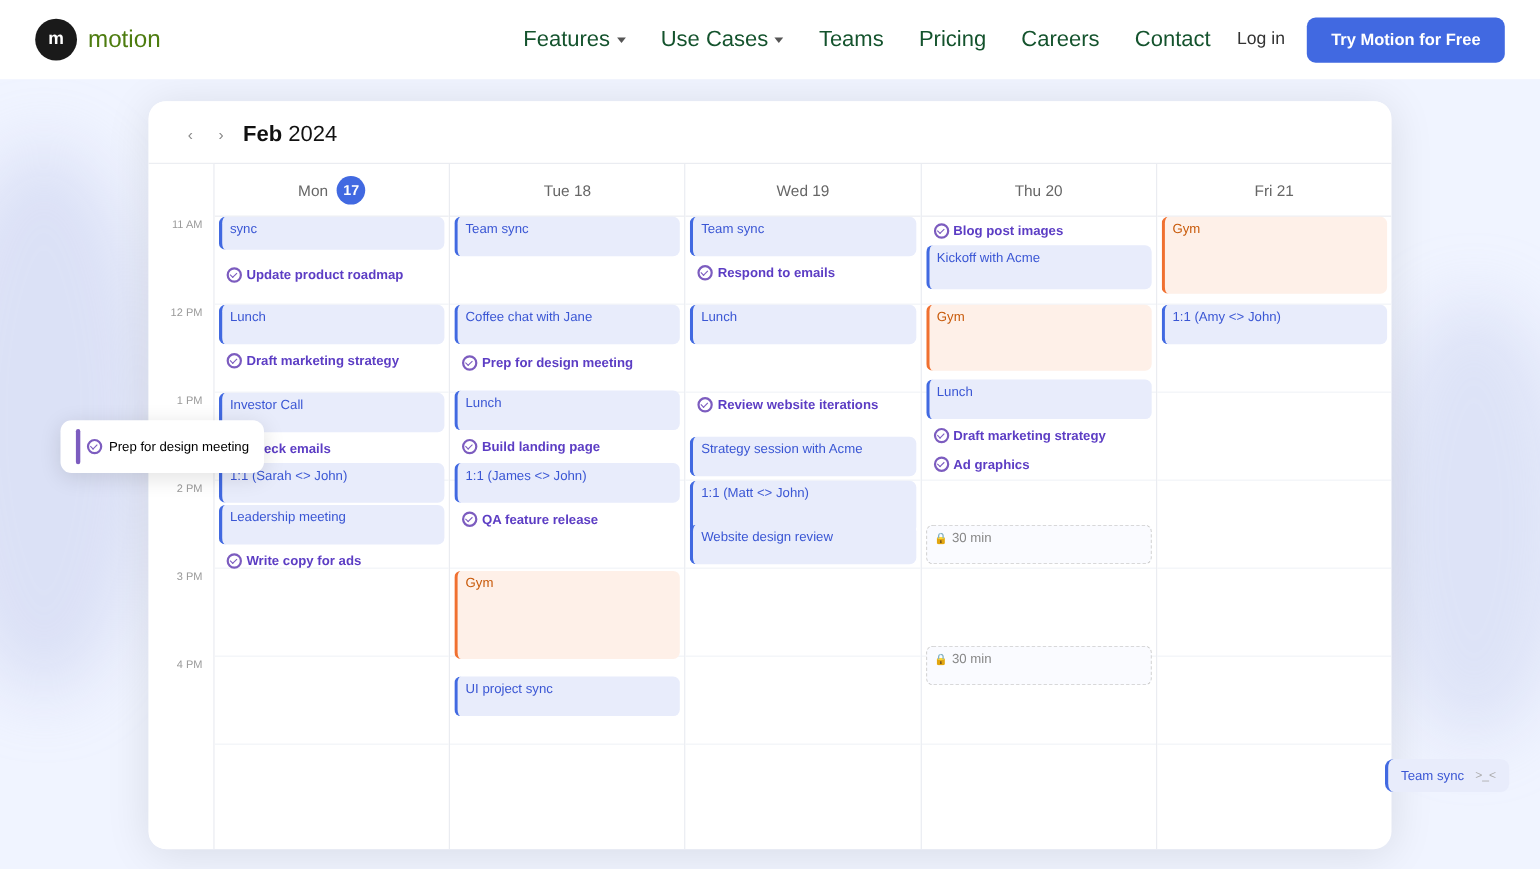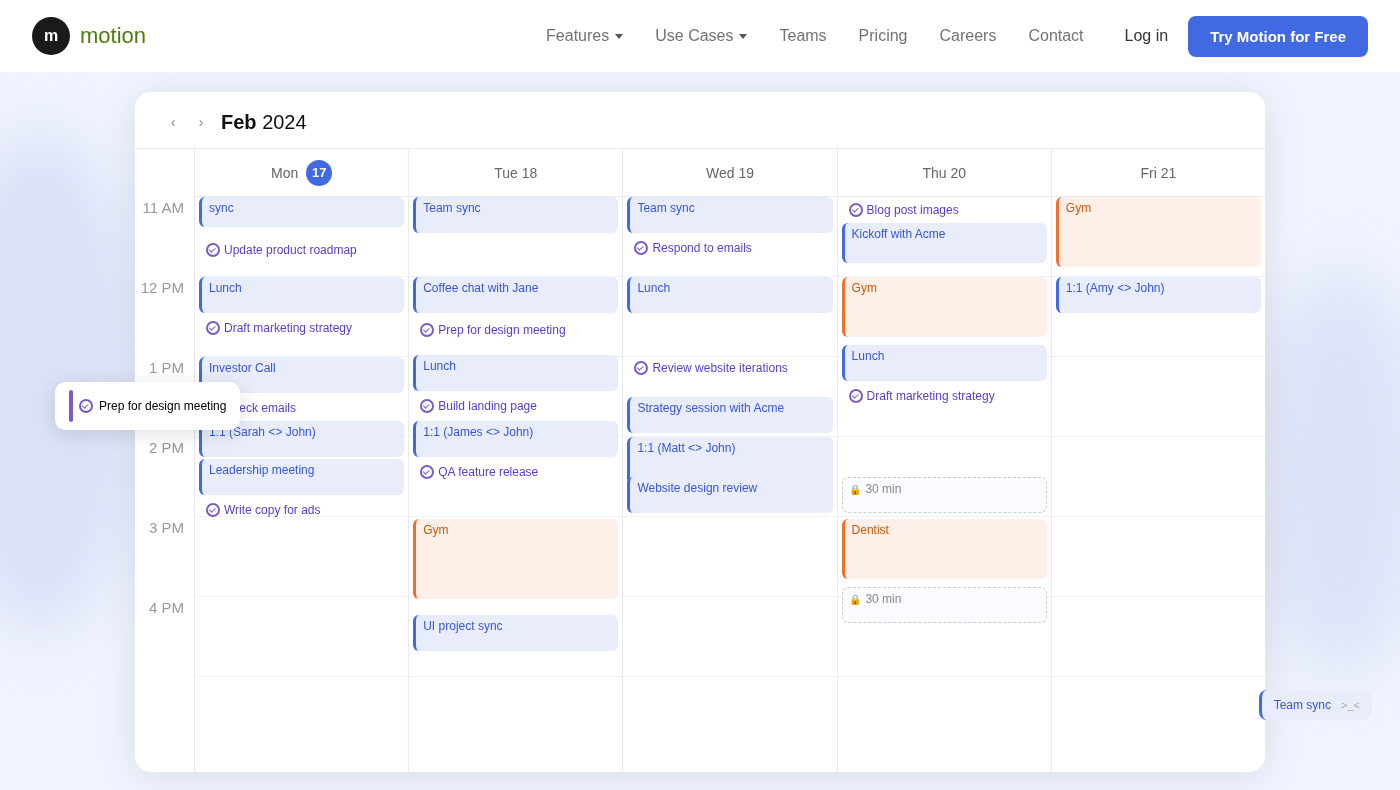--- a/index.html
+++ b/index.html
@@ -38,41 +38,41 @@
       font-size: 22px;
       font-weight: 500;
       color: #4d7c0f;
     }
     .nav-links {
       display: flex;
       align-items: center;
       gap: 32px;
     }
     .nav-link {
-      font-size: 16px;
-      color: #737373;
+      font-size: 20px;
+      color: #14532d;
       cursor: pointer;
       display: flex;
       align-items: center;
       gap: 4px;
       text-decoration: none;
     }
     .chevron-down {
       display: inline-block;
       width: 0; height: 0;
       border-left: 4px solid transparent;
       border-right: 4px solid transparent;
       border-top: 5px solid #555;
       margin-left: 2px;
     }
     .nav-login {
       font-size: 16px;
       color: #333;
       cursor: pointer;
-      margin-left: 41px;
+      margin-left: 24px;
     }
     .nav-cta {
       background: #4169e1;
       color: #fff;
       border: none;
       border-radius: 8px;
       padding: 12px 22px;
       font-size: 15px;
       font-weight: 600;
       cursor: pointer;
@@ -161,21 +161,21 @@
       background: #fff;
       border-right: 1px solid #e8eaf0;
       padding-top: 48px;
     }
     .time-label {
       height: 80px;
       display: flex;
       align-items: flex-start;
       justify-content: flex-end;
       padding-right: 10px;
-      font-size: 15px;
+      font-size: 10px;
       color: #999;
       padding-top: 2px;
     }
 
     
     .days-container {
       display: flex;
       flex: 1;
       overflow: hidden;
     }
@@ -246,20 +246,21 @@
       border-left: 3px solid #f07030;
     }
     .event-purple-task {
       color: #5c3dc4;
       background: transparent;
     }
     .task-check {
       display: inline-flex;
       align-items: center;
       gap: 4px;
+      font-weight: bold;
     }
     .check-icon {
       width: 14px; height: 14px;
       border-radius: 50%;
       border: 2px solid #7c5cbf;
       display: inline-flex;
       align-items: center;
       justify-content: center;
       flex-shrink: 0;
     }
@@ -553,26 +554,31 @@
 
             <div class="event event-blue" style="top:148px;height:36px;">Lunch</div>
 
             <div class="event event-purple-task" style="top:186px;height:24px;">
               <span class="task-check">
                 <span class="check-icon"></span>
                 <span>Draft marketing strategy</span>
               </span>
             </div>
 
+            <div class="event event-purple-task" style="top:212px;height:24px;">
+              <span class="task-check">
+                <span class="check-icon"></span>
+                <span>Ad graphics</span>
+              </span>
+            </div>
 
             <div class="event event-dashed" style="top:280px;height:36px;left:4px;right:4px;">
               <span class="lock-icon">🔒</span> 30 min
             </div>
 
-            <div class="event event-orange" style="top:322px;height:60px;">Dentist</div>
 
             <div class="event event-dashed" style="top:390px;height:36px;left:4px;right:4px;">
               <span class="lock-icon">🔒</span> 30 min
             </div>
           </div>
         </div>
 
         <div class="day-col">
           <div class="day-header">
             <span>Fri 21</span>

